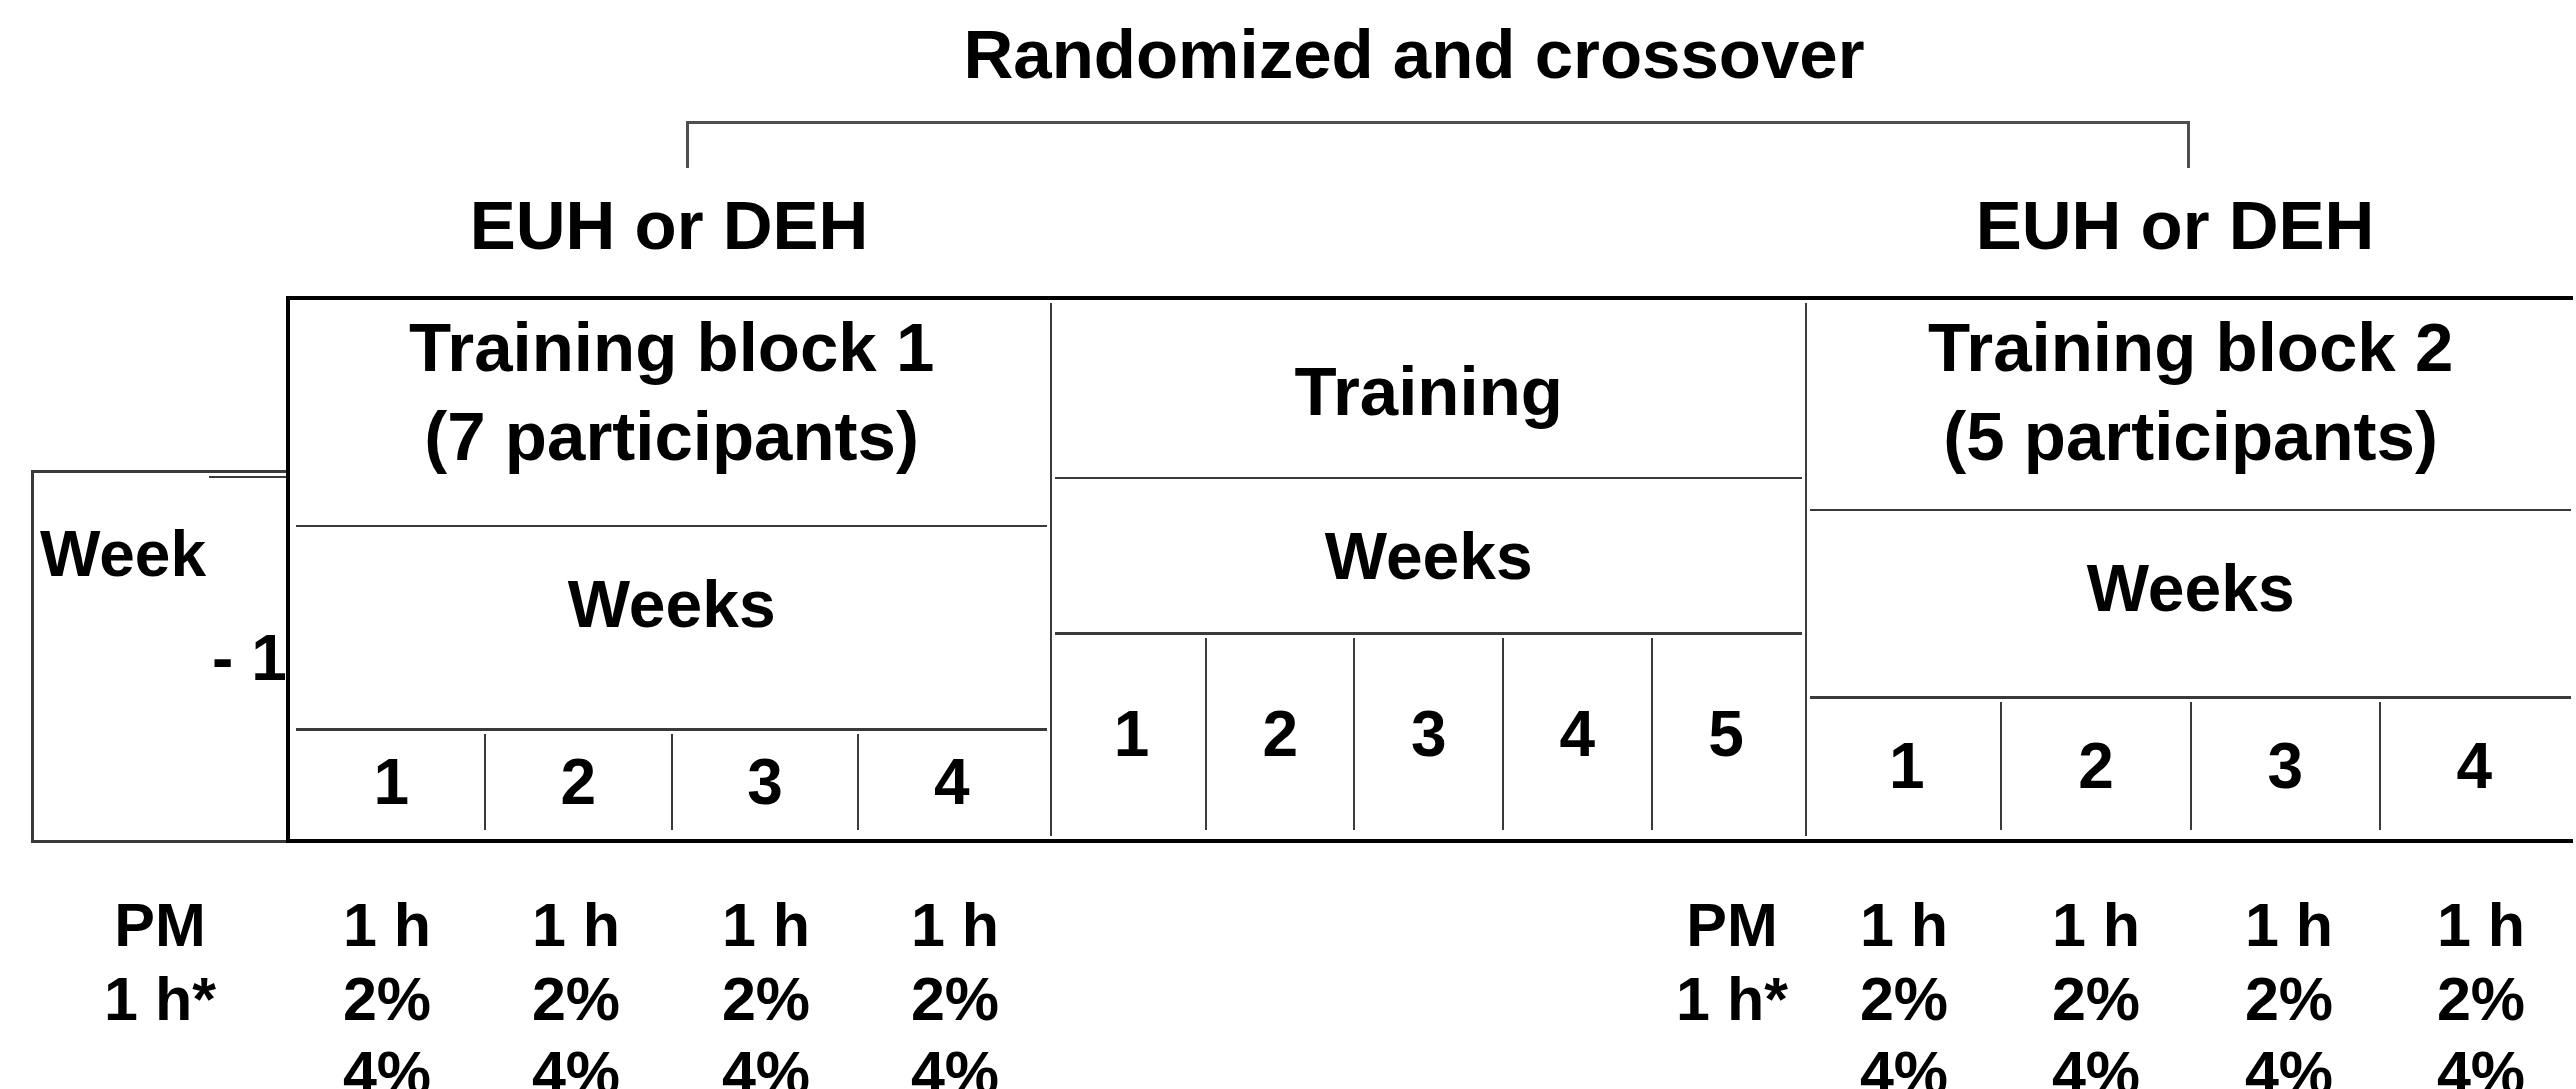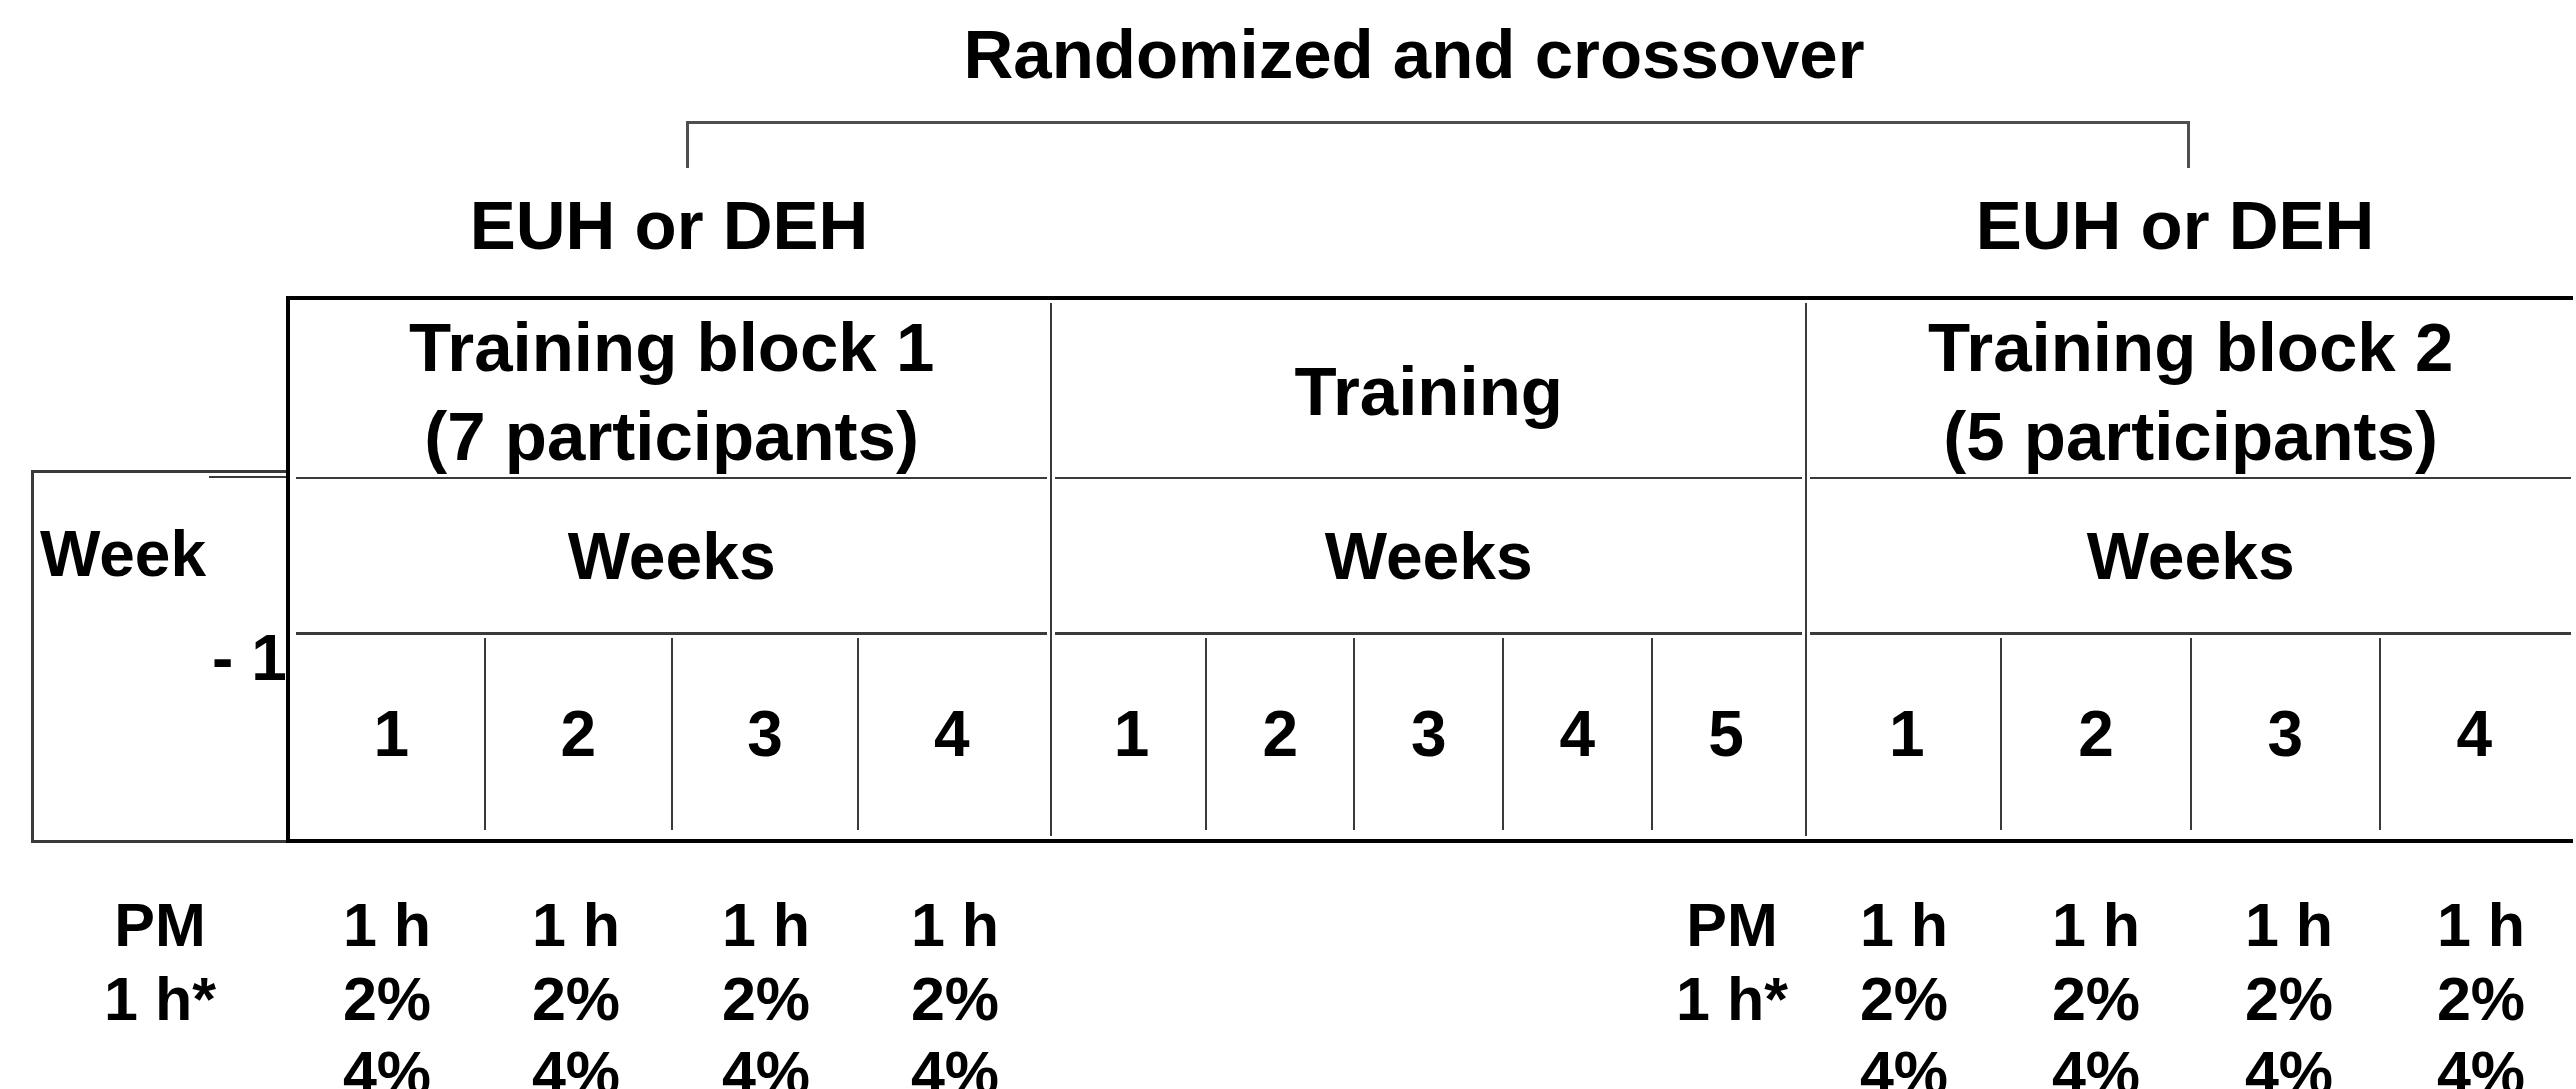--- a/index.html
+++ b/index.html
@@ -52,23 +52,23 @@
   }
 
   
   .main-table{
     position:absolute;left:280px;top:290px;width:2295px;height:547px;
     border:4.7px solid var(--outer);
     display:flex;flex-direction:row;
     background:var(--bg);
   }
   .sec{display:flex;flex-direction:column;height:100%;}
-  .sec-1{width:33.2%;}
+  .sec-1{width:33.2%;gap:48px;}
   .sec-2{width:33.1%;border-left:2.3px solid var(--grid);}
-  .sec-3{width:33.7%;border-left:2.3px solid var(--grid);}
+  .sec-3{width:33.7%;border-left:2.3px solid var(--grid);gap:32px;}
   .sec-header{
     height:171px;display:flex;flex-direction:column;align-items:center;justify-content:center;
     font-size:69px;line-height:83px;text-align:center;
   }
   .sec-header div:empty{display:none;}
   .sec-weeks{
     height:155px;border-top:2.3px solid var(--grid);
     display:flex;align-items:center;justify-content:center;
     font-size:66px;
   }

